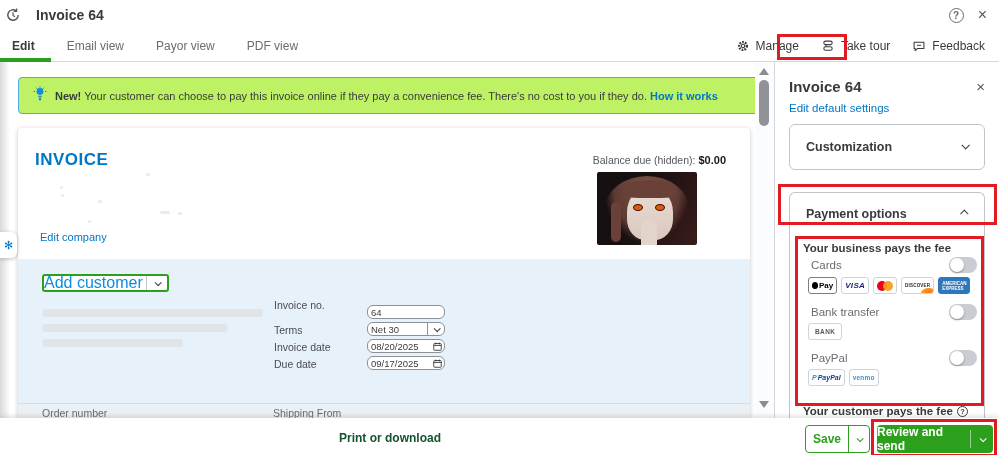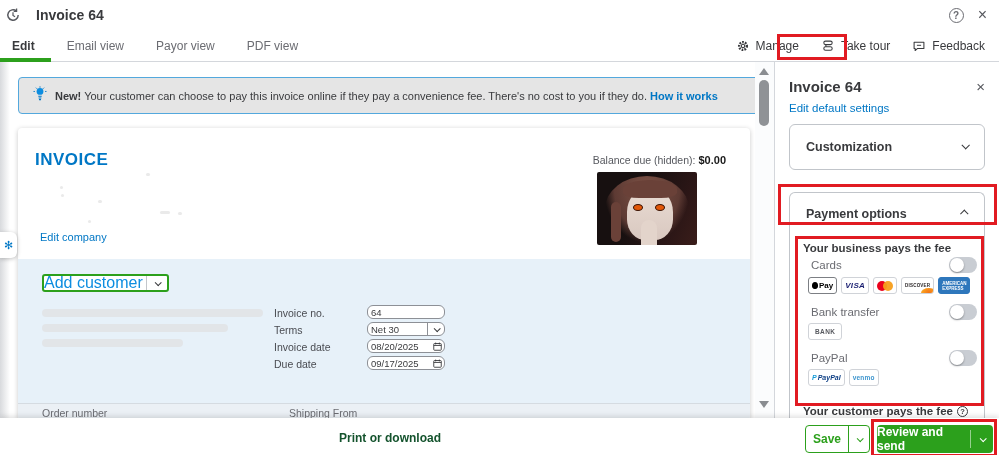--- a/index.html
+++ b/index.html
@@ -30,21 +30,21 @@
   
   #main { left:0; top:62px; width:755px; height:356px; background:#fff; }
   #edge-grad { left:0; top:62px; width:10px; height:356px;
     background:linear-gradient(to right,#d8dadd,#ffffff); }
   #float-widget { left:0; top:232px; width:17px; height:26px; background:#fff;
     border-radius:0 6px 6px 0; box-shadow:0 1px 4px rgba(0,0,0,.25); display:flex;
     align-items:center; justify-content:center; color:#0077c5; font-size:11px; z-index:6; }
 
   
   #banner { left:18px; top:77px; width:882px; height:37px; border:1px solid #53a8dd; border-radius:4px;
-    background:#e5e5e5; display:flex; align-items:center; padding:0 12px 0 14px; gap:8px; }
+    background:#bef264; display:flex; align-items:center; padding:0 12px 0 14px; gap:8px; }
   #banner .msg { font-size:11px; color:#393a3d; }
   #banner .msg b { font-weight:bold; }
   #banner .lnk { color:#0077c5; font-weight:bold; margin-left:3px; }
   #banner .bx { margin-left:auto; font-size:14px; color:#56585e; }
 
   
   #card { left:18px; top:128px; width:732px; height:292px; background:#fff; border-radius:4px;
     box-shadow:0 1px 5px rgba(0,0,0,.22); overflow:hidden; }
   .inv-title { left:17px; top:22px; font-size:17px; font-weight:bold; color:#0077c5; letter-spacing:.5px; }
   .bal { top:26px; right:24px; font-size:10.5px; color:#56585e; }
@@ -270,21 +270,21 @@
         <span class="sep"></span>
         <span class="cv">
             <i class="chev down sm"></i>
           </span>
       </div>
 
       <div class="skel" style="left:24px;top:50px;width:221px"></div>
       <div class="skel" style="left:24px;top:65px;width:186px"></div>
       <div class="skel" style="left:24px;top:80px;width:141px"></div>
 
-      <span class="frow-label" style="top:48px">Invoice no.</span>
+      <span class="frow-label" style="top:40px">Invoice no.</span>
       <div class="fbox" style="top:46px">
         <input value="64" style="">
       </div>
 
       <span class="frow-label" style="top:65px">Terms</span>
       <div class="fbox" style="top:63px">
         <span>Net 30</span>
         <span class="vsep"></span>
         <span class="cvr">
             <i class="chev down sm"></i>
@@ -309,21 +309,21 @@
           <svg width="9" height="9" viewBox="0 0 12 12" fill="none" stroke="#393a3d" stroke-width="1.2">
             <rect x="1" y="2" width="10" height="9" rx="1"></rect>
               <path d="M3.5 .8 v2.4 M8.5 .8 v2.4 M1 4.6 h10"></path>
           </svg>
         </span>
       </div>
     </div>
 
     <div id="orderrow" class="abs">
       <span style="left:24px">Order number</span>
-      <span style="left:271px">Shipping From</span>
+      <span style="left:255px">Shipping From</span>
     </div>
   </div>
 
   <div id="sbar" class="abs">
     <div class="arrow up"></div>
     <div class="thumb"></div>
     <div class="arrow dn"></div>
   </div>
 
   <div id="panel" class="abs">

